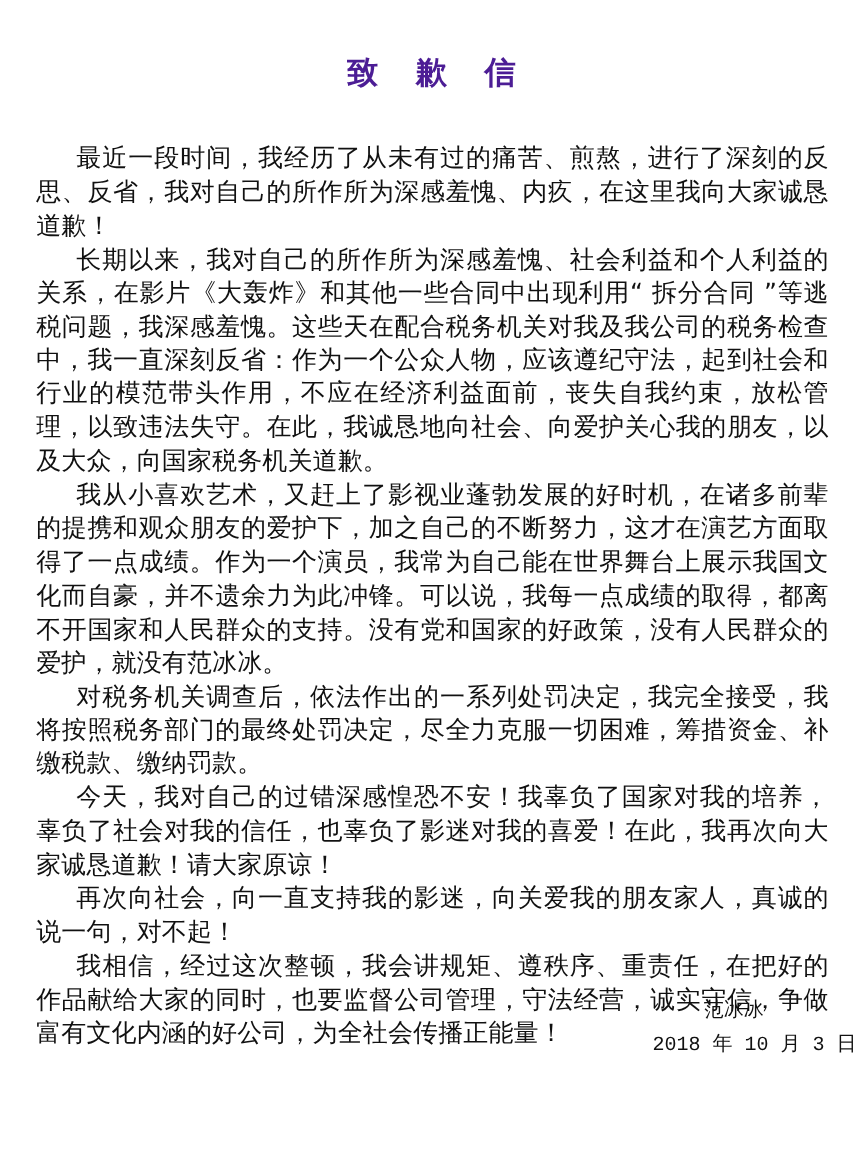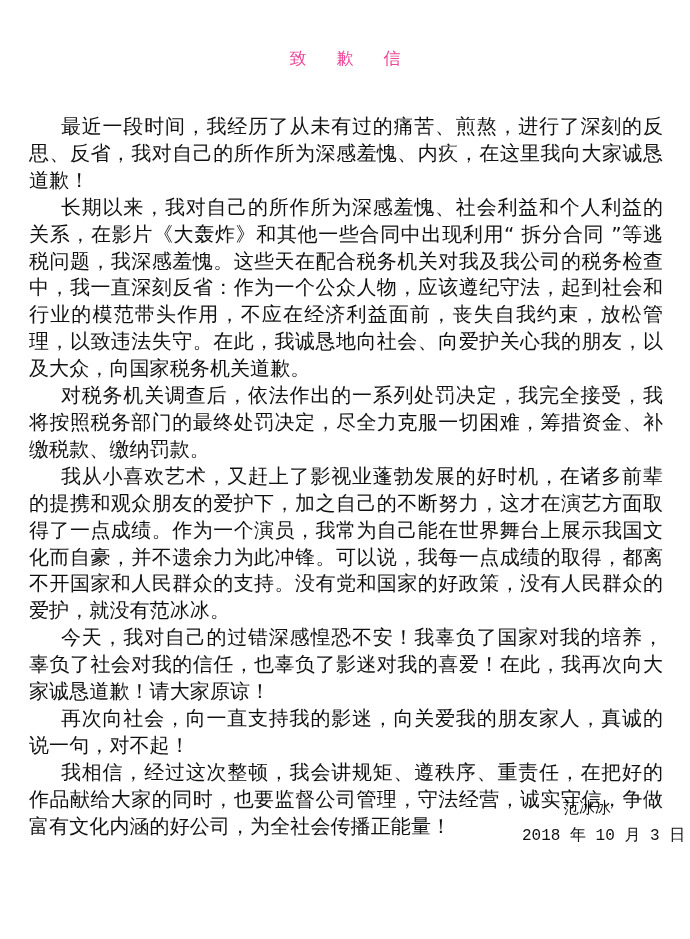--- a/index.html
+++ b/index.html
@@ -14,26 +14,26 @@
       overflow: hidden;
       font-family: "DejaVu Sans", "Liberation Sans", sans-serif;
       color: #111111;
     }
     .title {
       position: absolute;
       top: 40px;
       left: 0;
       width: 690px;
       text-align: center;
-      font-size: 17px;
+      font-size: 25px;
       line-height: 36px;
       letter-spacing: 30px;
       text-indent: 30px;
-      color: #ec4899;
-      font-weight: normal;
+      color: #4c1d95;
+      font-weight: bold;
       margin: 0;
     }
     .body-text {
       position: absolute;
       top: 113px;
       left: 29px;
       width: 634px;
       font-size: 20px;
       line-height: 26.9px;
       letter-spacing: 0.1px;
@@ -66,22 +66,22 @@
     }
   </style>
 </head>
 <body>
 
 <h1 class="title">致歉信</h1>
 
 <div class="body-text">
   <p class="para">最近一段时间，我经历了从未有过的痛苦、煎熬，进行了深刻的反思、反省，我对自己的所作所为深感羞愧、内疚，在这里我向大家诚恳道歉！</p>
   <p class="para">长期以来，我对自己的所作所为深感羞愧、社会利益和个人利益的关系，在影片《大轰炸》和其他一些合同中出现利用“ 拆分合同 ”等逃税问题，我深感羞愧。这些天在配合税务机关对我及我公司的税务检查中，我一直深刻反省：作为一个公众人物，应该遵纪守法，起到社会和行业的模范带头作用，不应在经济利益面前，丧失自我约束，放松管理，以致违法失守。在此，我诚恳地向社会、向爱护关心我的朋友，以及大众，向国家税务机关道歉。</p>
+  <p class="para">我从小喜欢艺术，又赶上了影视业蓬勃发展的好时机，在诸多前辈的提携和观众朋友的爱护下，加之自己的不断努力，这才在演艺方面取得了一点成绩。作为一个演员，我常为自己能在世界舞台上展示我国文化而自豪，并不遗余力为此冲锋。可以说，我每一点成绩的取得，都离不开国家和人民群众的支持。没有党和国家的好政策，没有人民群众的爱护，就没有范冰冰。</p>
   <p class="para">对税务机关调查后，依法作出的一系列处罚决定，我完全接受，我将按照税务部门的最终处罚决定，尽全力克服一切困难，筹措资金、补缴税款、缴纳罚款。</p>
-  <p class="para">我从小喜欢艺术，又赶上了影视业蓬勃发展的好时机，在诸多前辈的提携和观众朋友的爱护下，加之自己的不断努力，这才在演艺方面取得了一点成绩。作为一个演员，我常为自己能在世界舞台上展示我国文化而自豪，并不遗余力为此冲锋。可以说，我每一点成绩的取得，都离不开国家和人民群众的支持。没有党和国家的好政策，没有人民群众的爱护，就没有范冰冰。</p>
   <p class="para">今天，我对自己的过错深感惶恐不安！我辜负了国家对我的培养，辜负了社会对我的信任，也辜负了影迷对我的喜爱！在此，我再次向大家诚恳道歉！请大家原谅！</p>
   <p class="para">再次向社会，向一直支持我的影迷，向关爱我的朋友家人，真诚的说一句，对不起！</p>
   <p class="para">我相信，经过这次整顿，我会讲规矩、遵秩序、重责任，在把好的作品献给大家的同时，也要监督公司管理，守法经营，诚实守信，争做富有文化内涵的好公司，为全社会传播正能量！</p>
 </div>
 
 <div class="signature">
   <span class="sig-name">范冰冰</span>
   <span class="sig-date">2018 年 10 月 3 日</span>
 </div>
 

